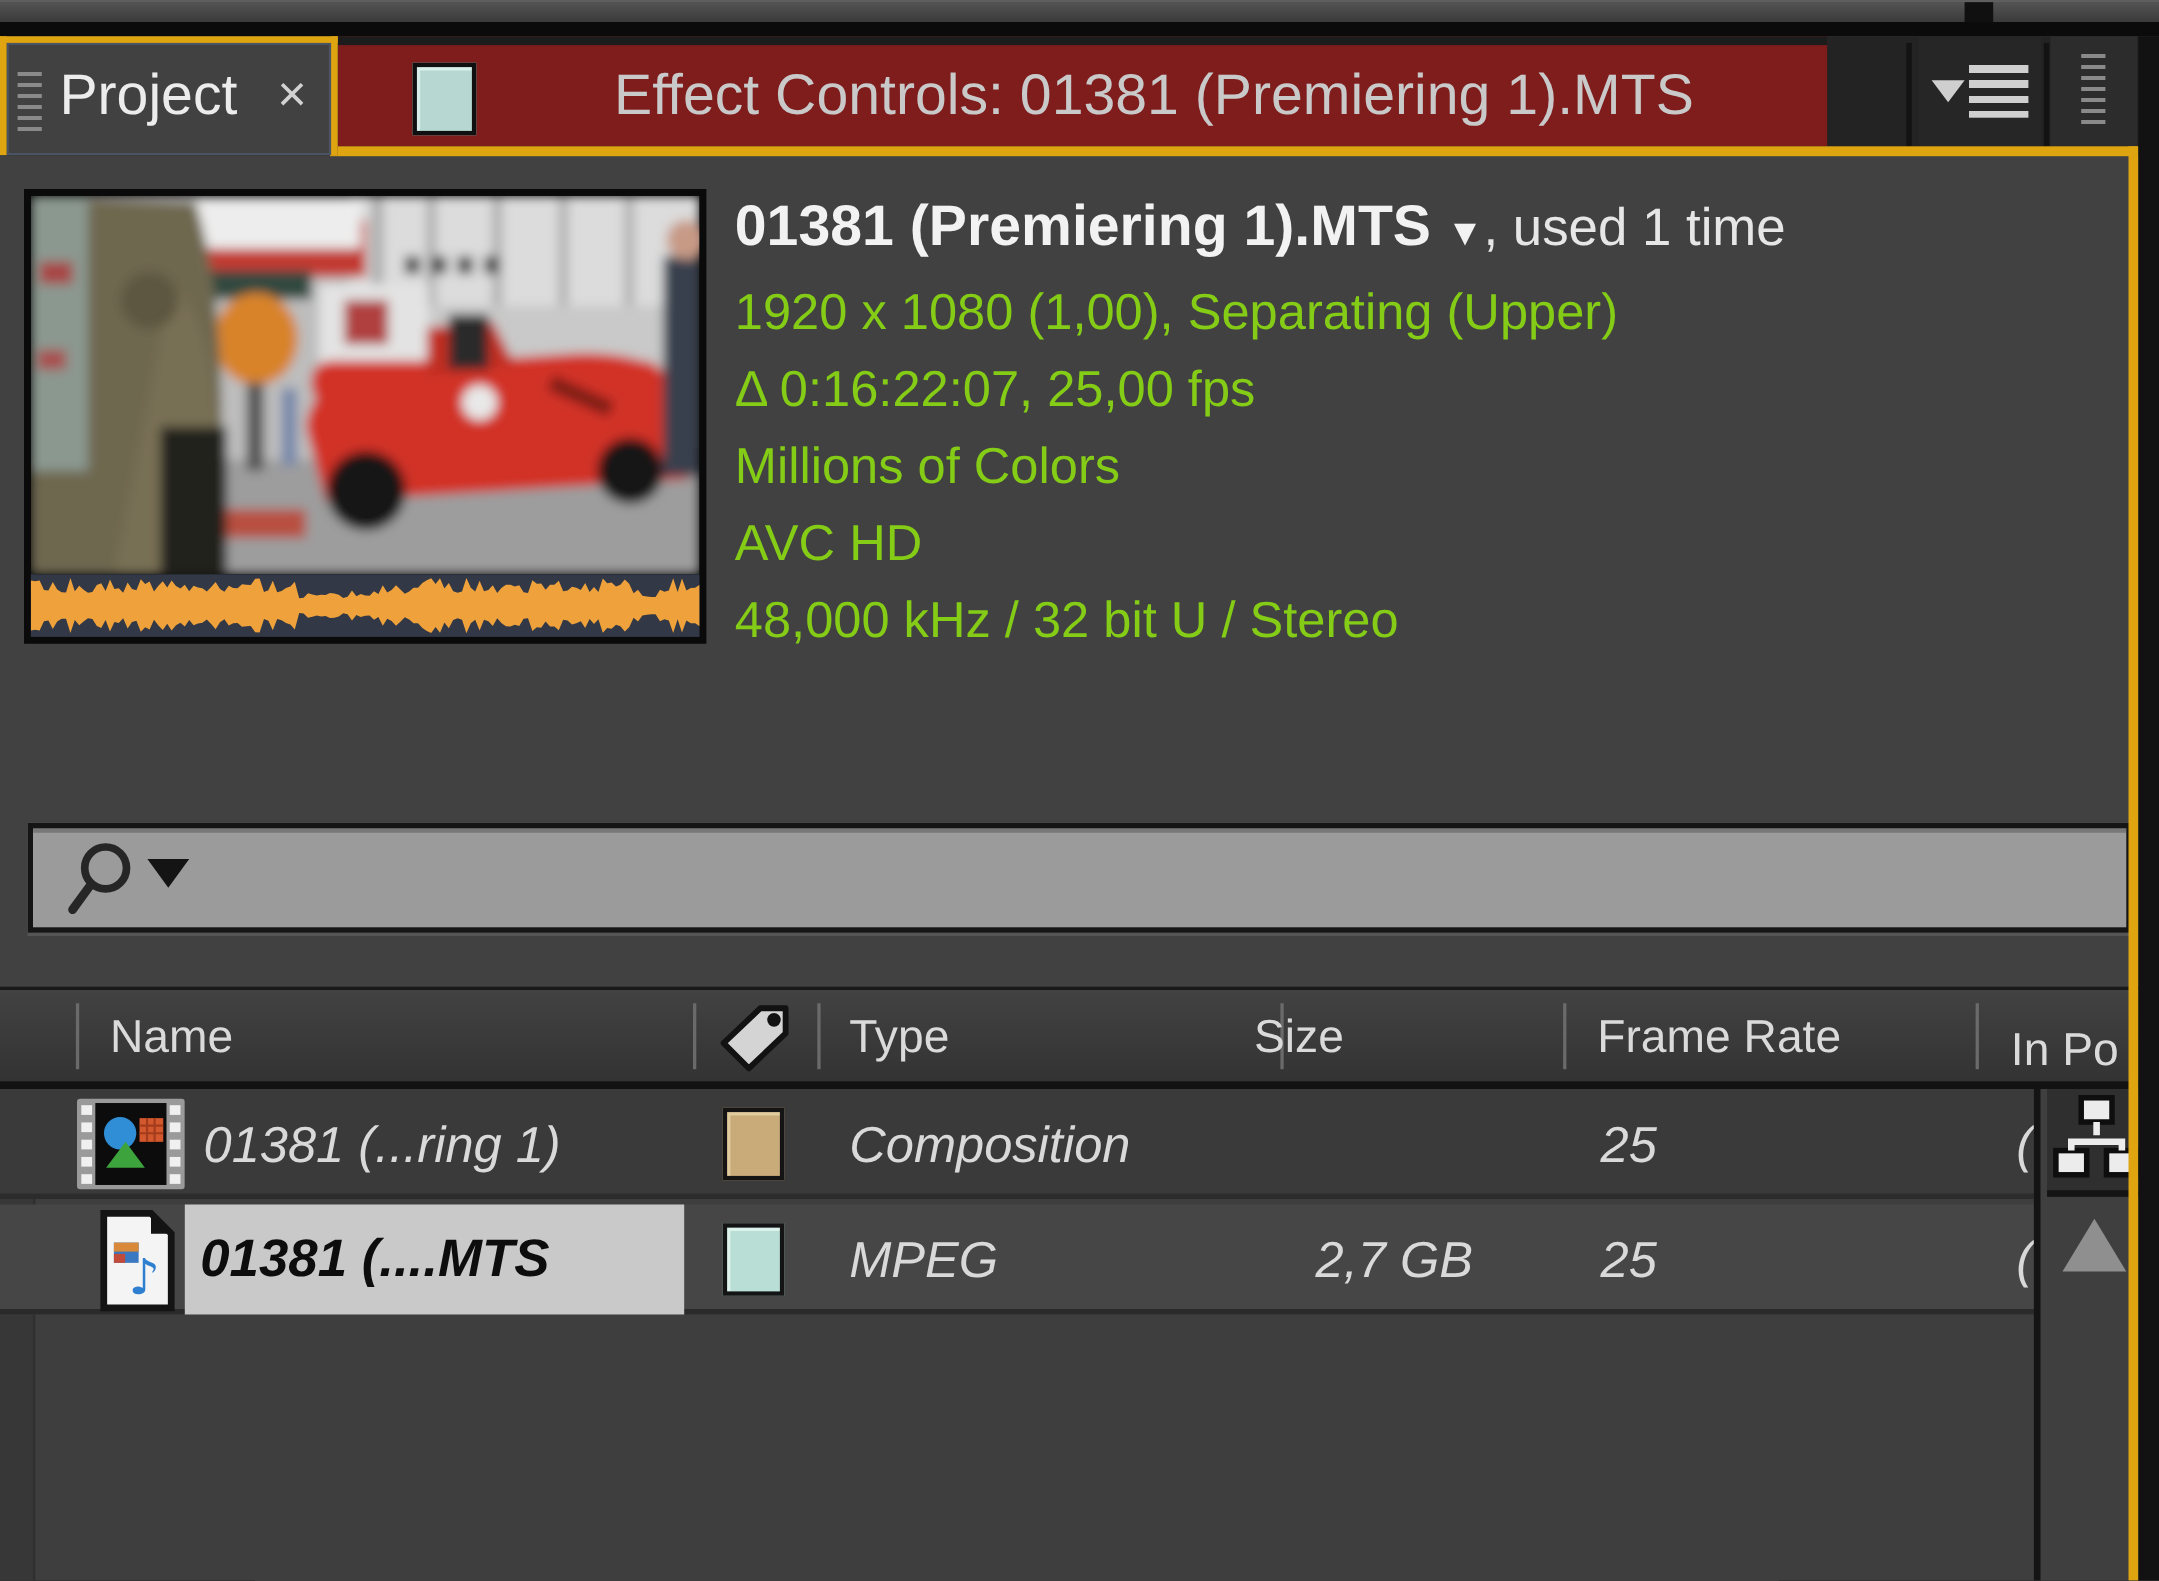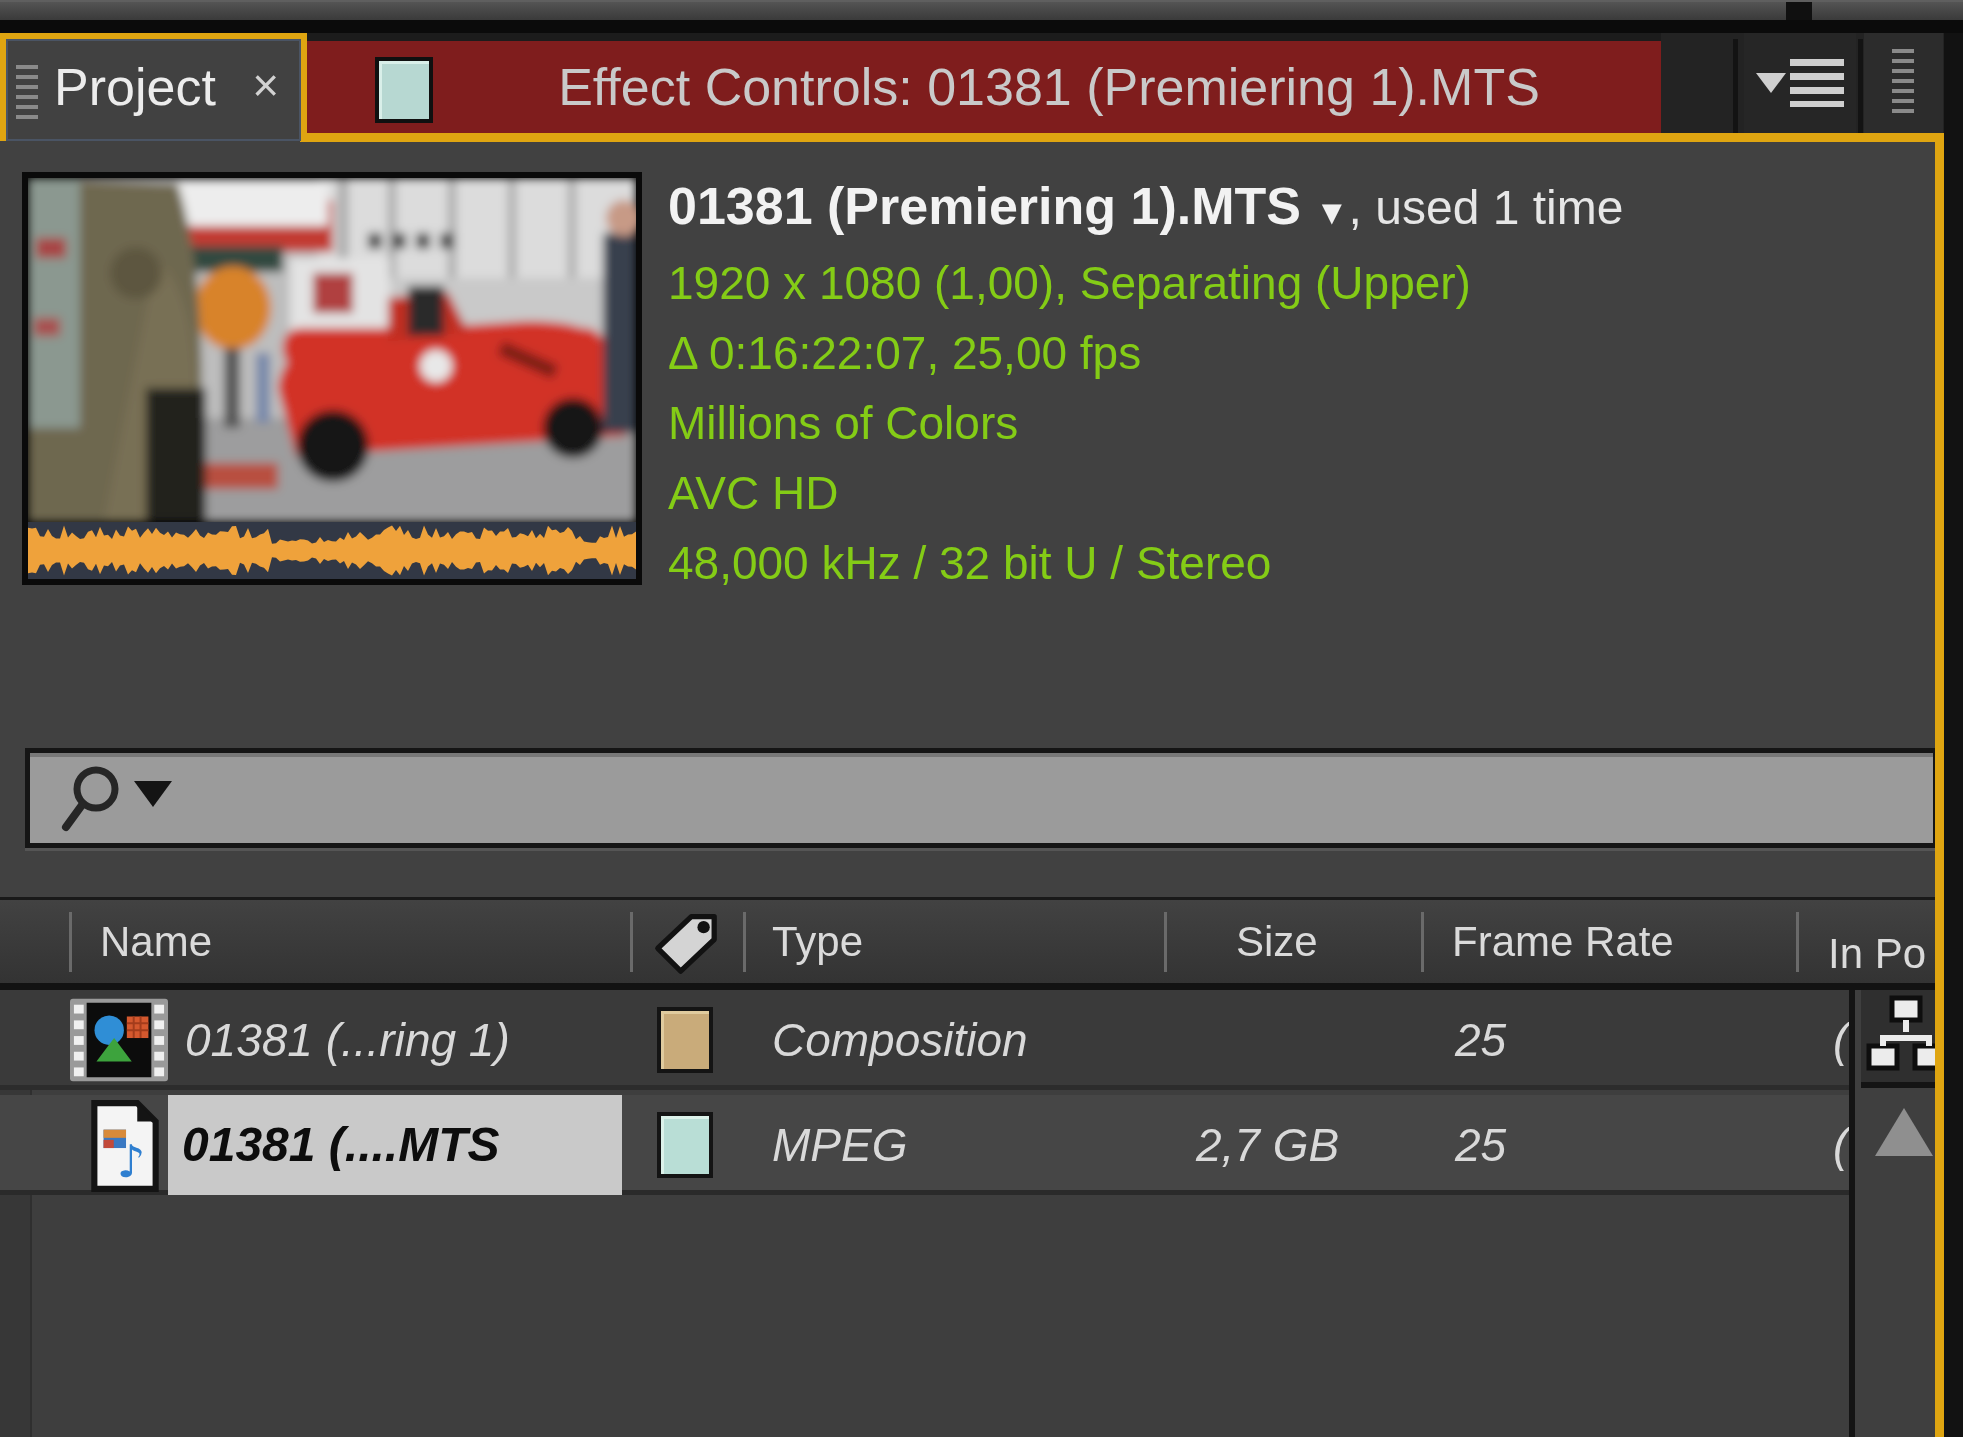--- a/index.html
+++ b/index.html
@@ -225,21 +225,21 @@
     <div class="hdr-div" style="left:630px;"></div>
     <div class="tag-icon">
       <svg width="76" height="74" viewBox="0 0 84 84">
         <path d="M10 48 L48 12 L74 12 L74 38 L36 74 Z" fill="#d4d4d4" stroke="#121212" stroke-width="6" stroke-linejoin="round"></path>
         <circle cx="62" cy="24" r="7" fill="#121212"></circle>
       </svg>
     </div>
     <div class="hdr-div" style="left:743px;"></div>
     <div class="hdr-label" style="left:772px;">Type</div>
     <div class="hdr-div" style="left:1164px;"></div>
-    <div class="hdr-label" style="left:1236px;">Size</div>
+    <div class="hdr-label" style="left:1140px;">Size</div>
     <div class="hdr-div" style="left:1421px;"></div>
     <div class="hdr-label" style="left:1452px;">Frame Rate</div>
     <div class="hdr-div" style="left:1796px;"></div>
     <div class="hdr-label" style="left:1828px;width:115px;overflow:hidden;margin-top:12px;">In Po</div>
   </div>
 
   <div class="rows-area">
     <div class="left-gutter"></div>
 
     <div class="row row1">

